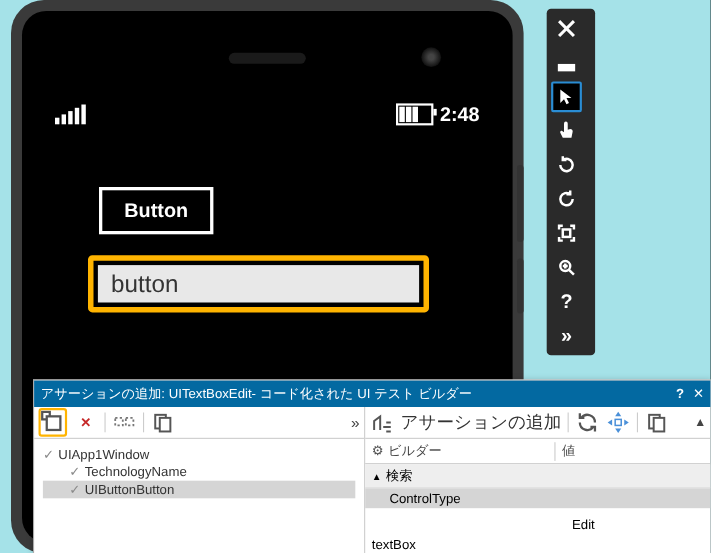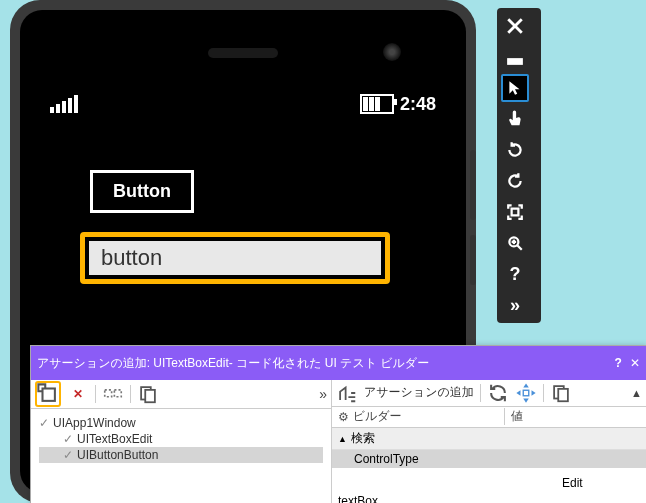--- a/index.html
+++ b/index.html
@@ -170,23 +170,23 @@
     width: 615px;
     height: 158px;
     background: #fff;
     border: 1px solid #aaa;
     box-shadow: 0 0 6px rgba(0,0,0,.2);
     font-size: 12px;
     display: flex;
     flex-direction: column;
   }
   .panel-title {
-    background: #8b5cf6;
+    background: #0369a1;
     color: #fff;
-    height: 34px;
+    height: 24px;
     display: flex;
     align-items: center;
     padding: 0 6px;
     justify-content: space-between;
     font-size: 12px;
   }
   .panel-title-right { display: flex; gap: 8px; }
   .panel-body { display: flex; flex: 1; overflow: hidden; }
   .panel-left { width: 300px; border-right: 1px solid #ccc; display: flex; flex-direction: column; }
   .panel-right { flex: 1; display: flex; flex-direction: column; }
@@ -214,40 +214,40 @@
   .tree {
     padding: 6px 8px;
     font-size: 12px;
     color: #333;
   }
   .tree-row { display: flex; align-items: center; gap: 4px; padding: 1px 0; }
   .tree-row.indent1 { padding-left: 24px; }
   .tree-row.selected { background: #d5d5d5; }
   .check { color: #8a8a8a; font-size: 12px; }
 
-  .prop-toolbar-label { font-size: 12px; color: #333; }
+  .prop-toolbar-label { font-size: 16px; color: #333; }
   .prop-header {
     display: flex;
     border-bottom: 1px solid #ccc;
     height: 22px;
     align-items: center;
   }
   .prop-header .col { padding: 0 6px; color: #444; font-size: 12px;}
   .prop-header .col.name { width: 160px; display:flex; align-items:center; gap:4px;}
   .prop-header .col.val { flex: 1; border-left: 1px solid #ccc;}
   .gear { color:#555; font-size:12px;}
   .prop-section {
     background: #eee;
     border-bottom: 1px solid #ddd;
     padding: 2px 6px;
     font-size: 12px;
     display:flex; align-items:center; gap:4px;
   }
   .prop-rows { font-size: 12px; }
-  .prop-row { display: flex; height: 18px; align-items: center; gap: 42px; }
+  .prop-row { display: flex; height: 18px; align-items: center; }
   .prop-row.selected { background: #d5d5d5; }
   .prop-row .pname { width: 160px; padding-left: 22px; }
   .prop-row .pval { flex: 1; padding-left: 6px; margin-top: 48px; }
 </style>
 </head>
 <body>
 
 <div class="phone">
   <div class="side-btn b1"></div>
   <div class="side-btn b2"></div>
@@ -365,21 +365,21 @@
         <div class="flex-spacer"></div>
         <div class="chev">»</div>
       </div>
       <div class="tree">
         <div class="tree-row">
           <span class="check">✓</span>
           <span>UIApp1Window</span>
         </div>
         <div class="tree-row indent1">
           <span class="check">✓</span>
-          <span>UITextBoxEdit</span>
+          <span>TechnologyName</span>
         </div>
         <div class="tree-row indent1 selected">
           <span class="check">✓</span>
           <span>UIButtonButton</span>
         </div>
       </div>
     </div>
     <div class="panel-right">
       <div class="panel-toolbar">
         <div class="tool-icon">

